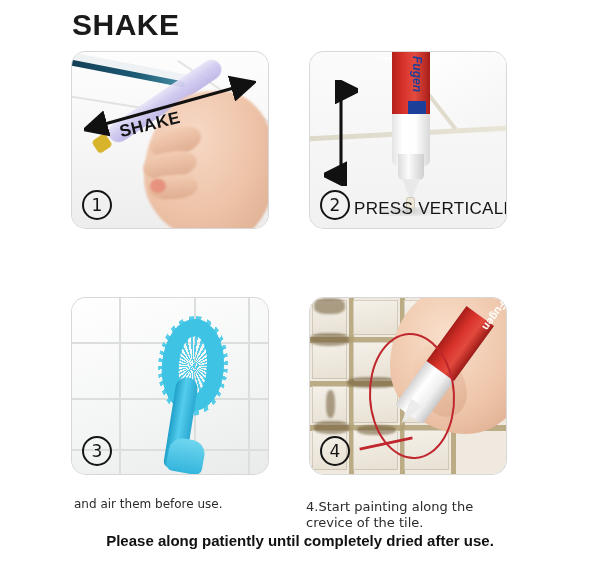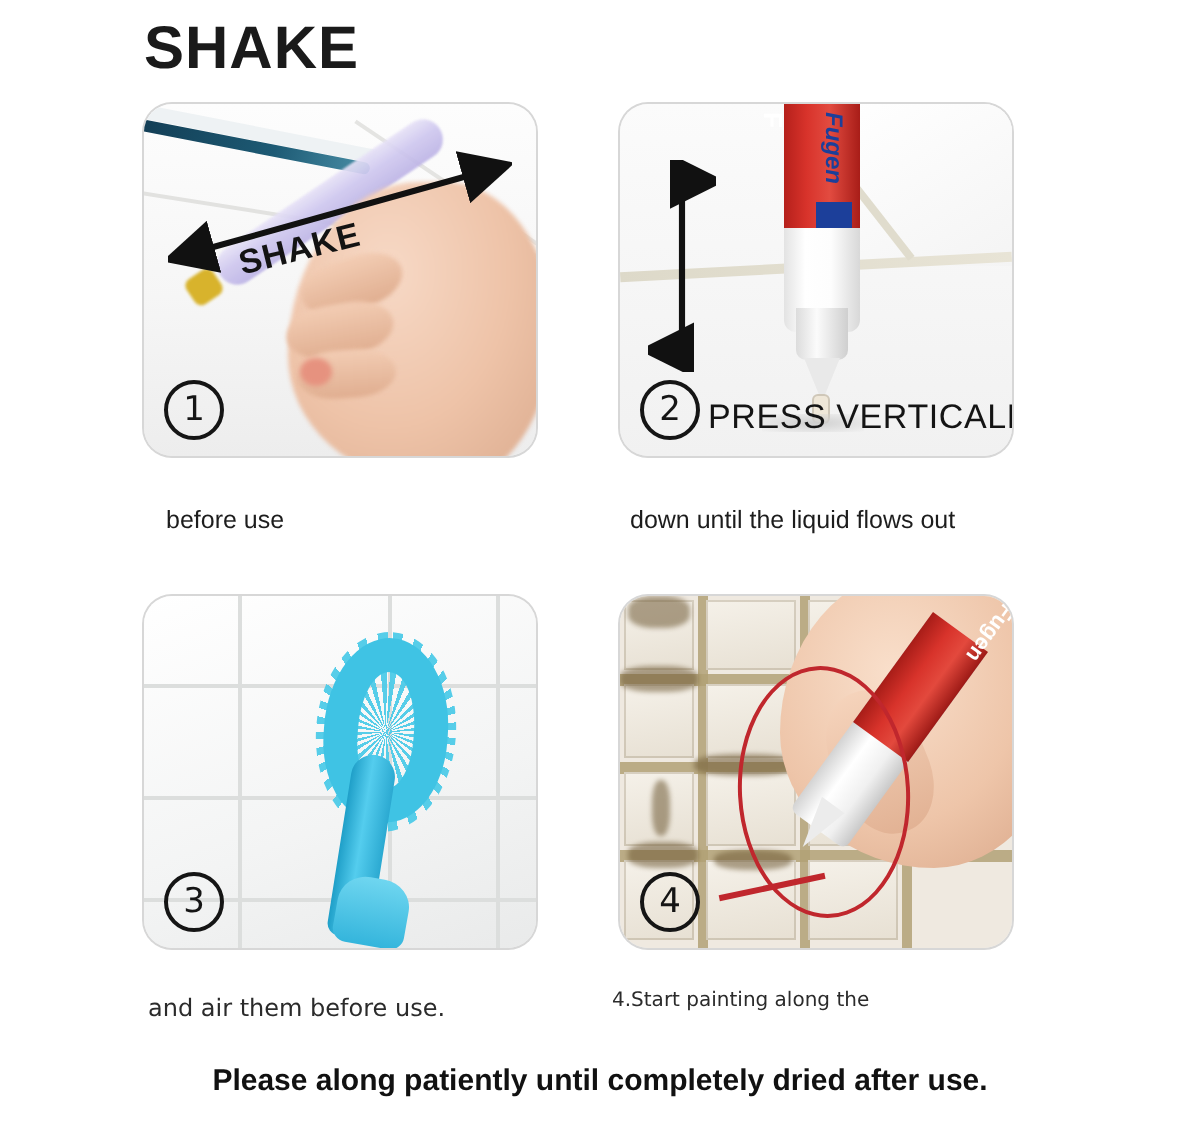--- a/index.html
+++ b/index.html
@@ -43,21 +43,21 @@
     position:absolute;
     font-size:12.5px;
     line-height:1.28;
     color:#1d1d1d;
     width:215px;
     white-space:pre-line;
   }
   .cap1{left:74px;  top:236px;}
   .cap2{left:306px; top:236px; width:230px;}
   .cap3{left:74px;  top:482px; font-family:"DejaVu Sans", sans-serif; font-size:12px; color:#2b2b2b;}
-  .cap4{left:306px; top:482px; font-family:"DejaVu Sans", sans-serif; font-size:10px; color:#2b2b2b;}
+  .cap4{left:306px; top:482px; font-family:"DejaVu Sans", sans-serif; font-size:13px; color:#2b2b2b;}
   .cap2, .cap1{ text-indent:0; }
   .caption .l2{display:block;padding-left:9px;}
   .cap3 .l2,.cap4 .l2{padding-left:0;}
 
   
   .footer{
     position:absolute;
     left:0;right:0; top:532px;
     text-align:center;
     font-size:15px;
@@ -364,21 +364,20 @@
         </marker>
       </defs>
       <line x1="16" y1="50" x2="152" y2="12" stroke="#111" stroke-width="3" marker-start="url(#ahL)" marker-end="url(#ahR)"></line>
     </svg>
     <div class="shake-text">SHAKE</div>
   </div>
   <div class="badge">1</div>
 </div>
 
 <div class="caption cap1">
-  <span class="l2">before use</span>
 </div>
 
 <div class="panel p2">
   <div class="scene">
     <div class="bg"></div>
     <div class="wallpanel"></div>
     <div class="grout-h"></div>
     <div class="grout-d"></div>
     <div class="pen-body"></div>
     <div class="label-red"></div>
@@ -400,21 +399,20 @@
         </marker>
       </defs>
       <line x1="17" y1="12" x2="17" y2="108" stroke="#111" stroke-width="3.5" marker-start="url(#avU)" marker-end="url(#avD)"></line>
     </svg>
   </div>
   <div class="badge">2</div>
   <div class="badge-label">PRESS VERTICALLY</div>
 </div>
 
 <div class="caption cap2">
-  <span class="l2">down until the liquid flows out</span>
 </div>
 
 <div class="panel p3">
   <div class="scene">
     <div class="bg"></div>
     <div class="gline gh1"></div>
       <div class="gline gh2"></div>
       <div class="gline gh3"></div>
     <div class="gline gv1"></div>
       <div class="gline gv2"></div>
@@ -472,15 +470,16 @@
     <div class="pen4-tip"></div>
 
     <div class="circle-mark"></div>
     <div class="redline"></div>
   </div>
   <div class="badge">4</div>
 </div>
 
 <div class="caption cap4">
   <span>4.Start painting along the</span>
+  <span class="l2">crevice of the tile.</span>
 </div>
 
 <div class="footer">Please along patiently until completely dried after use.</div>
 
 </body></html>

